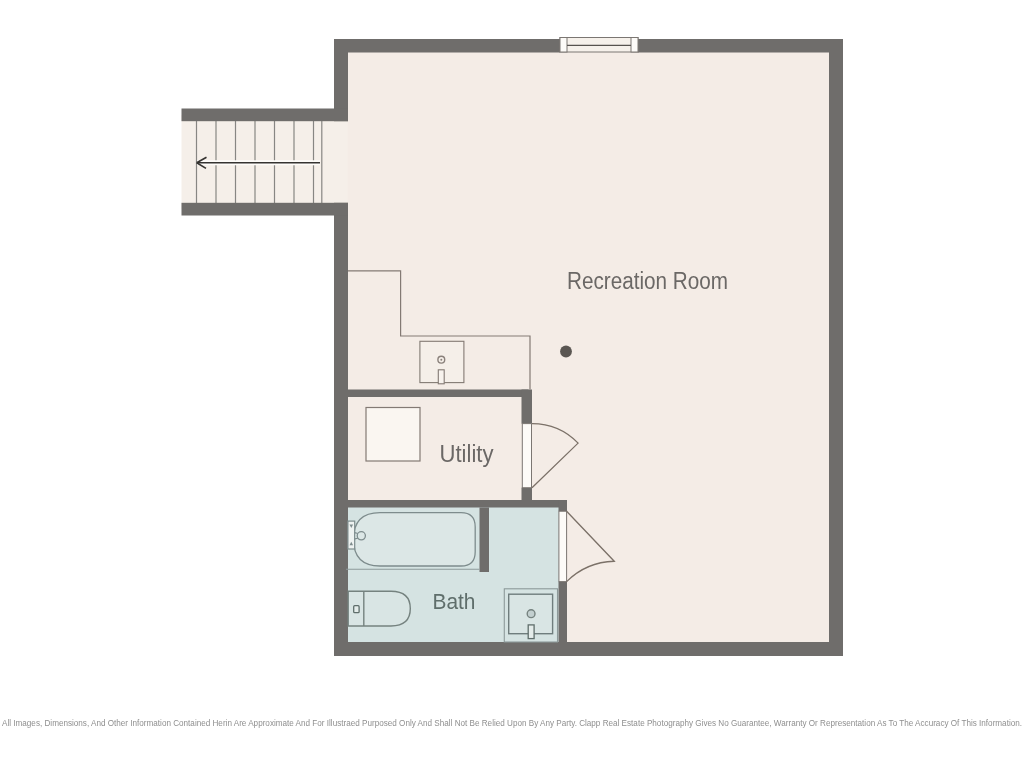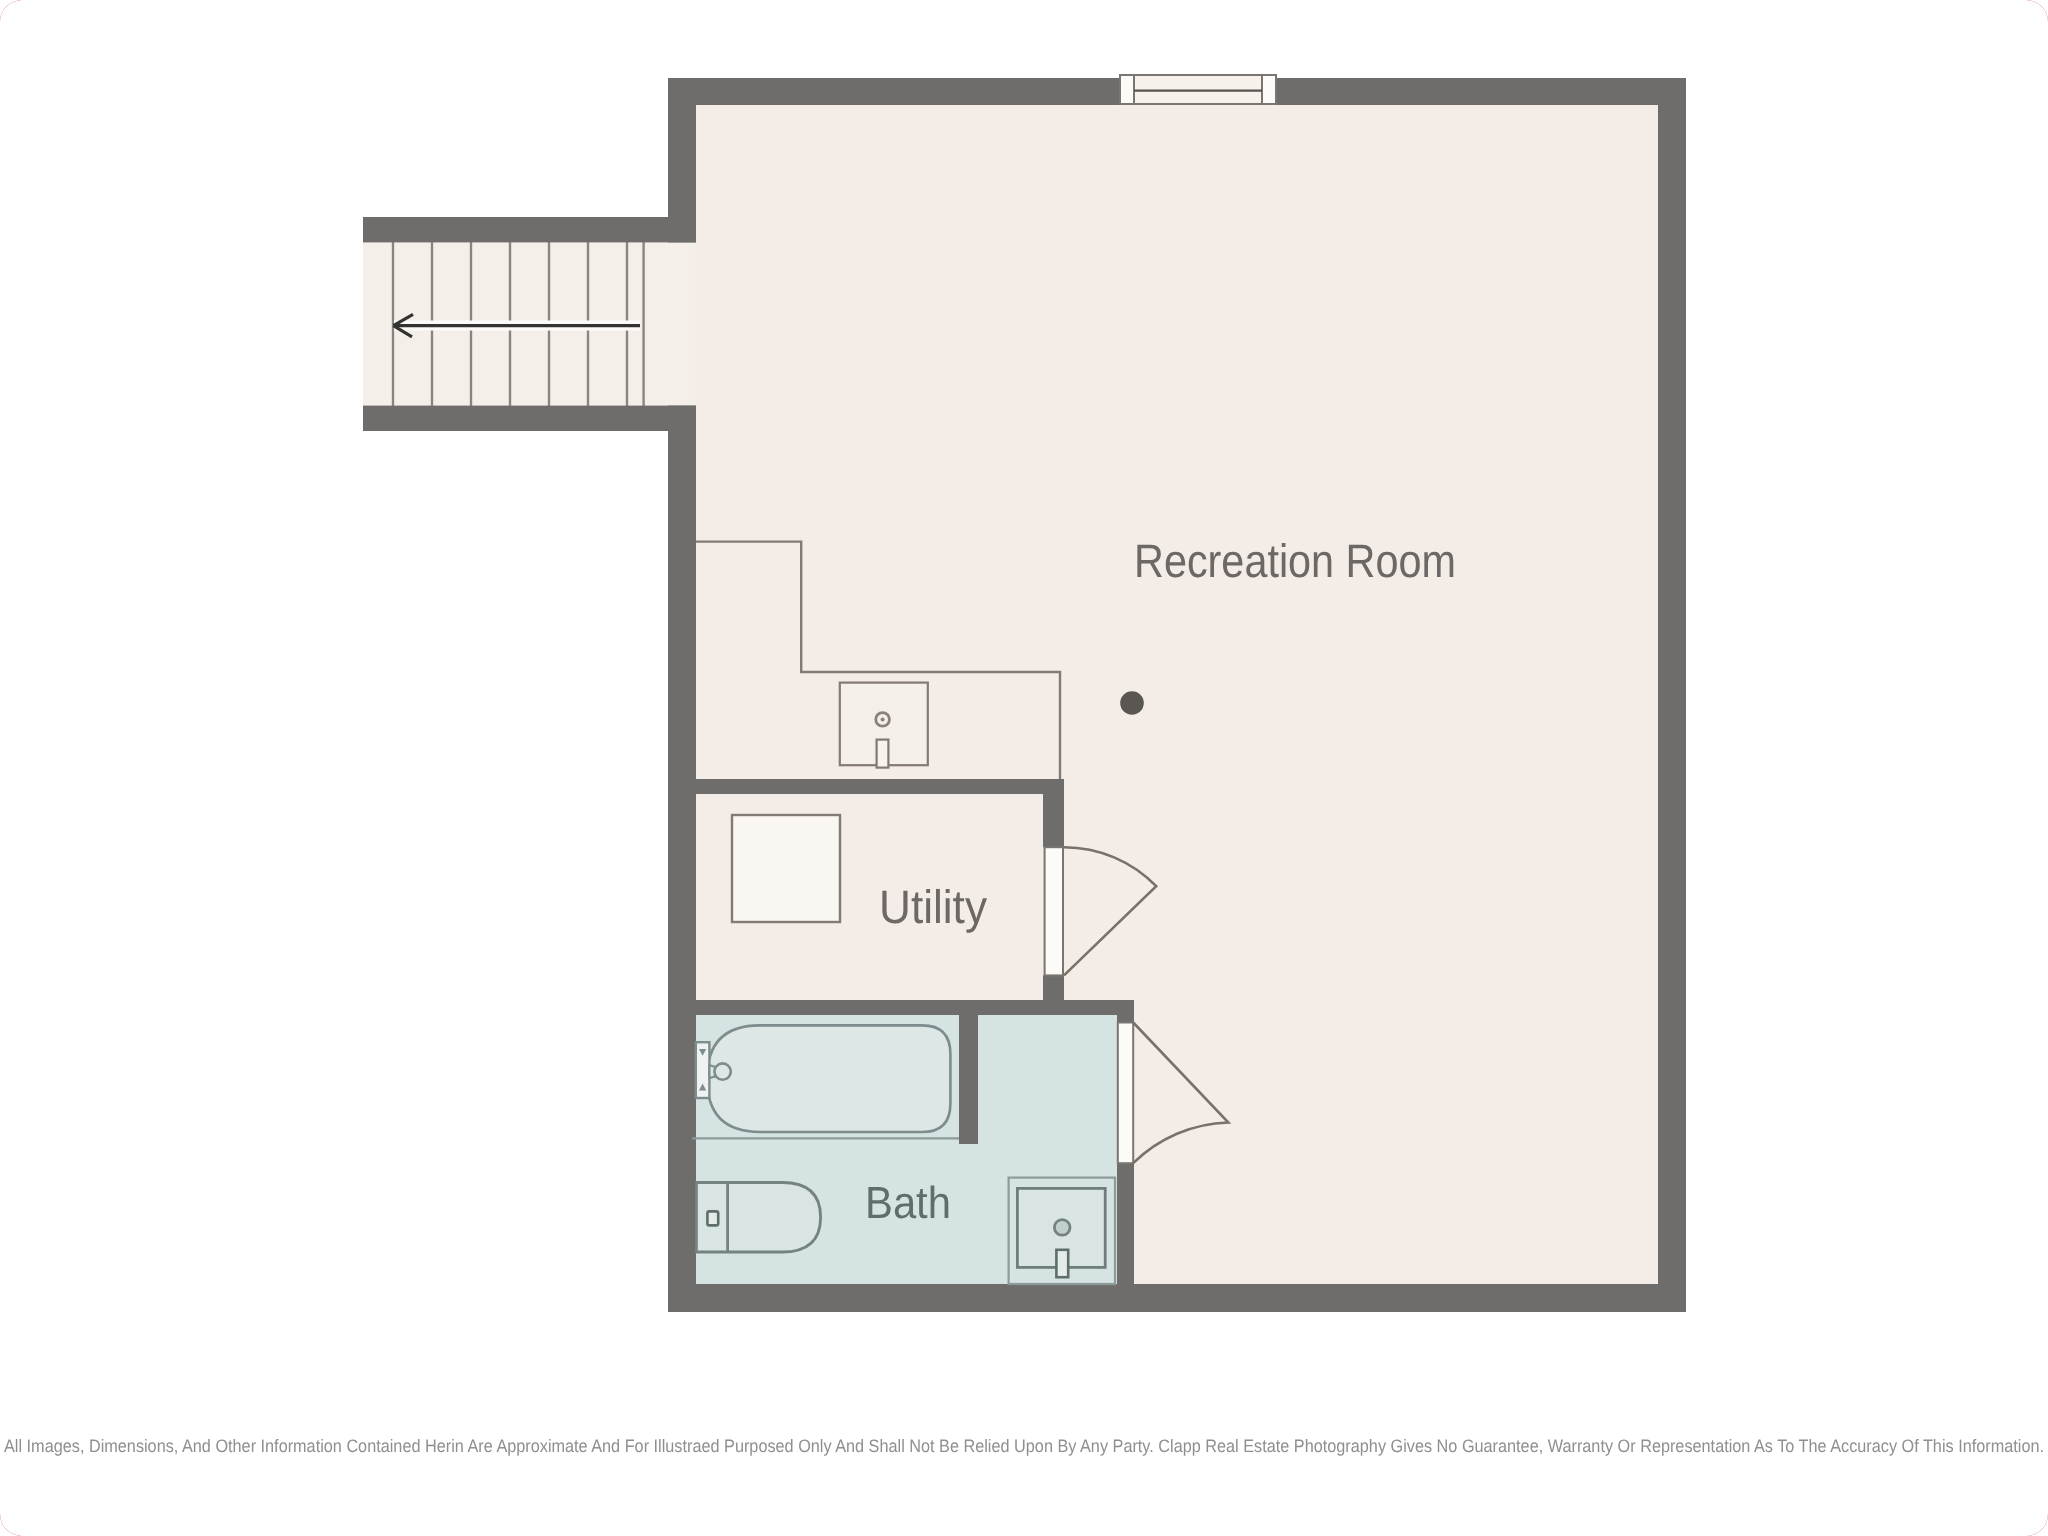--- a/index.html
+++ b/index.html
@@ -1,17 +1,17 @@
 <!DOCTYPE html>
 <html><head>
 <meta charset="utf-8">
 <style>
   html,body{margin:0;padding:0;background:#ffffff;}
   .page{position:relative;width:1024px;height:768px;background:#b91c1c;overflow:hidden;
-        font-family:"Liberation Sans", sans-serif;border-radius:11px;}
+        font-family:"Liberation Sans", sans-serif;}
 </style>
 </head>
 <body>
 <div class="page">
 <svg width="1024" height="768" viewBox="0 0 1024 768" xmlns="http://www.w3.org/2000/svg">
 
   <rect x="0" y="0" width="1024" height="768" fill="#ffffff"></rect>
 
   <rect x="341" y="45" width="495" height="604" fill="#f4ece6"></rect>
 

